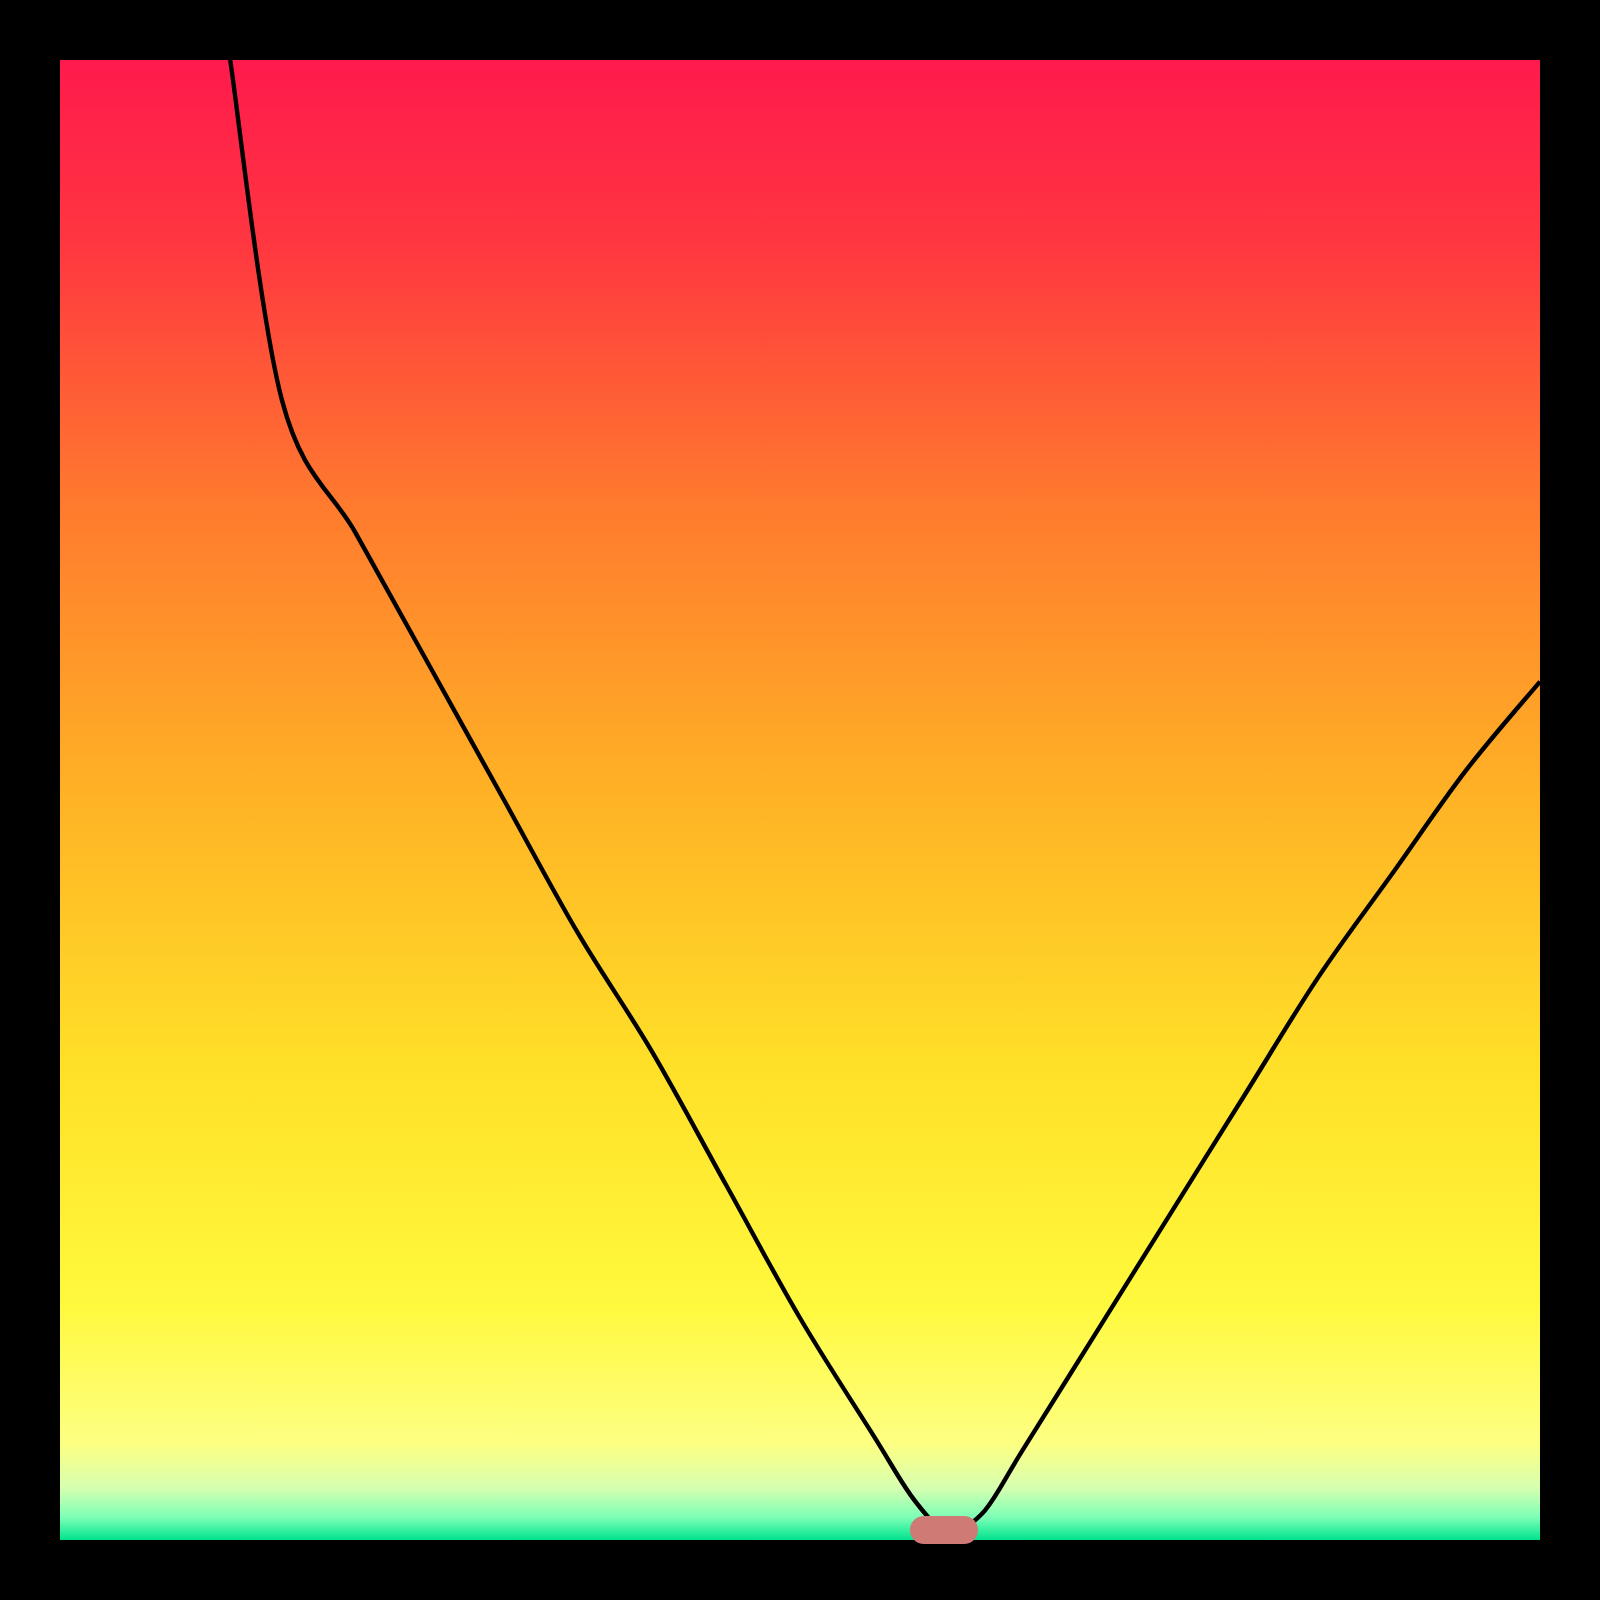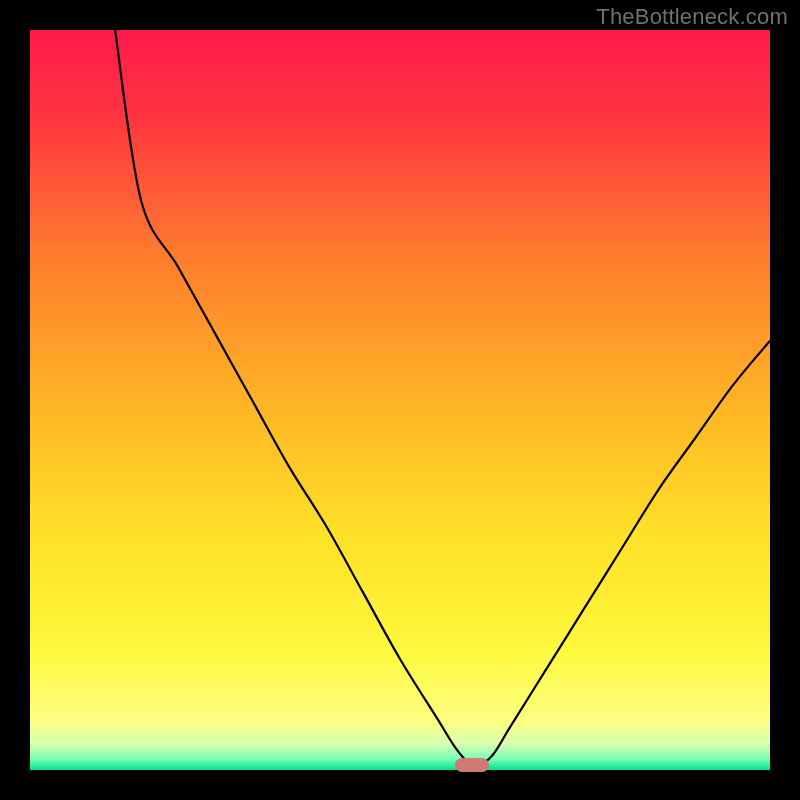--- a/index.html
+++ b/index.html
@@ -39,21 +39,20 @@
     border-radius: 7px;
     background: #cf7a74;
     z-index: 15;
   }
 </style>
 </head>
 <body>
 
 <div class="stage">
 
-  <div class="watermark">TheBottleneck.com</div>
 
   <svg viewBox="0 0 800 800">
     <defs>
       <linearGradient id="bg-grad" x1="0" y1="0" x2="0" y2="1">
           <stop offset="0%" stop-color="#ff1a4d"></stop>
           <stop offset="12%" stop-color="#ff3540"></stop>
           <stop offset="30%" stop-color="#ff7a2e"></stop>
           <stop offset="50%" stop-color="#ffb325"></stop>
           <stop offset="68%" stop-color="#ffe028"></stop>
           <stop offset="84%" stop-color="#fff93d"></stop>

